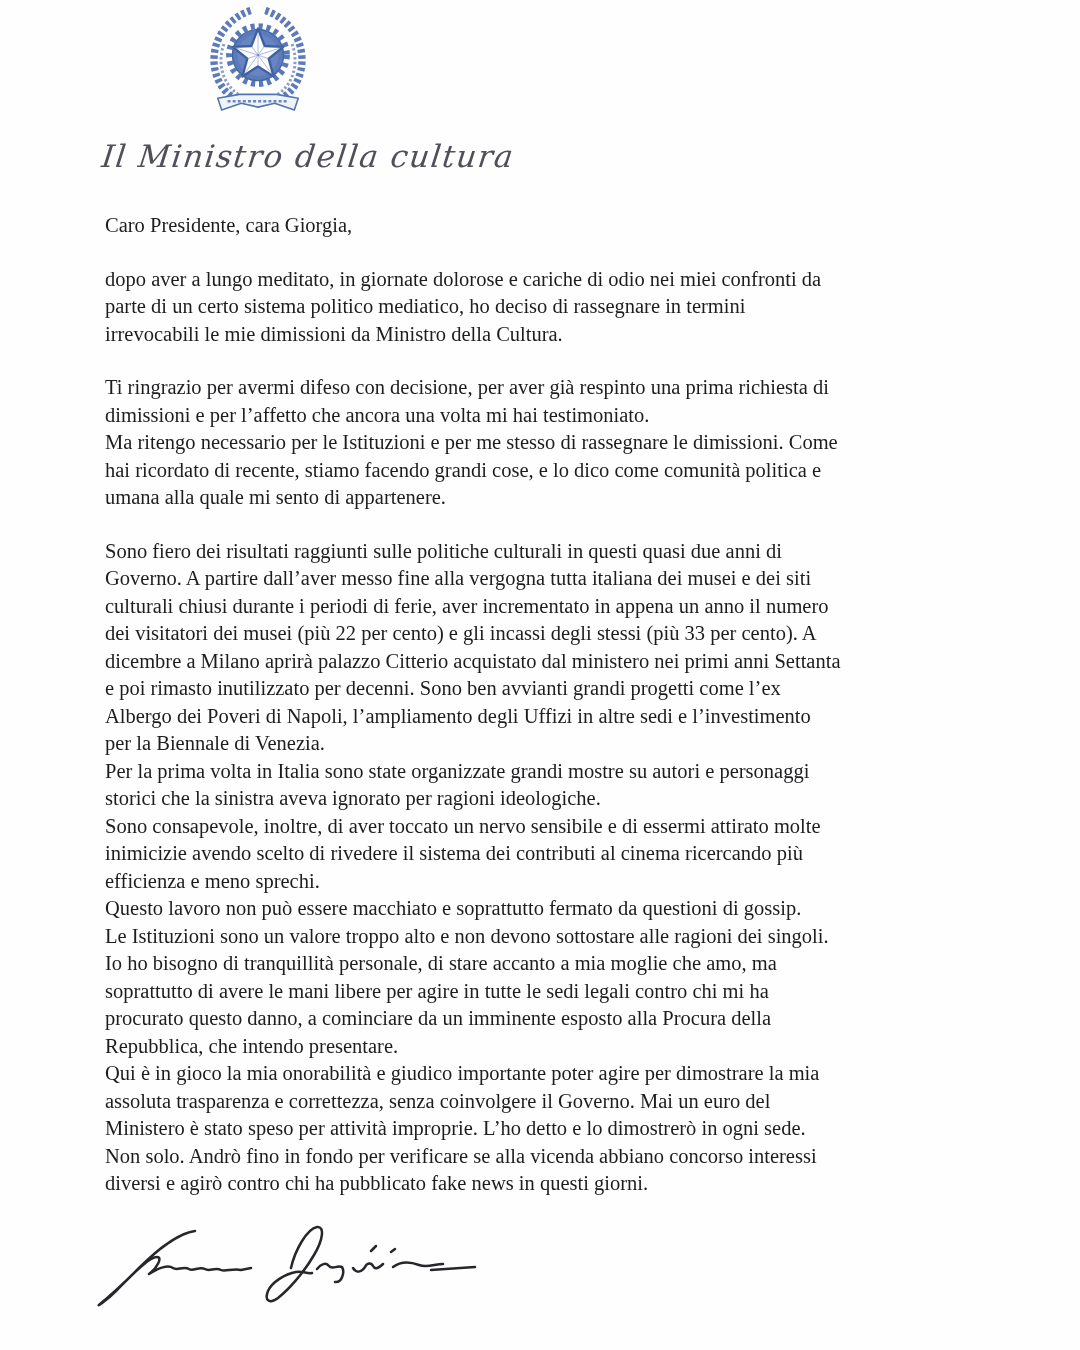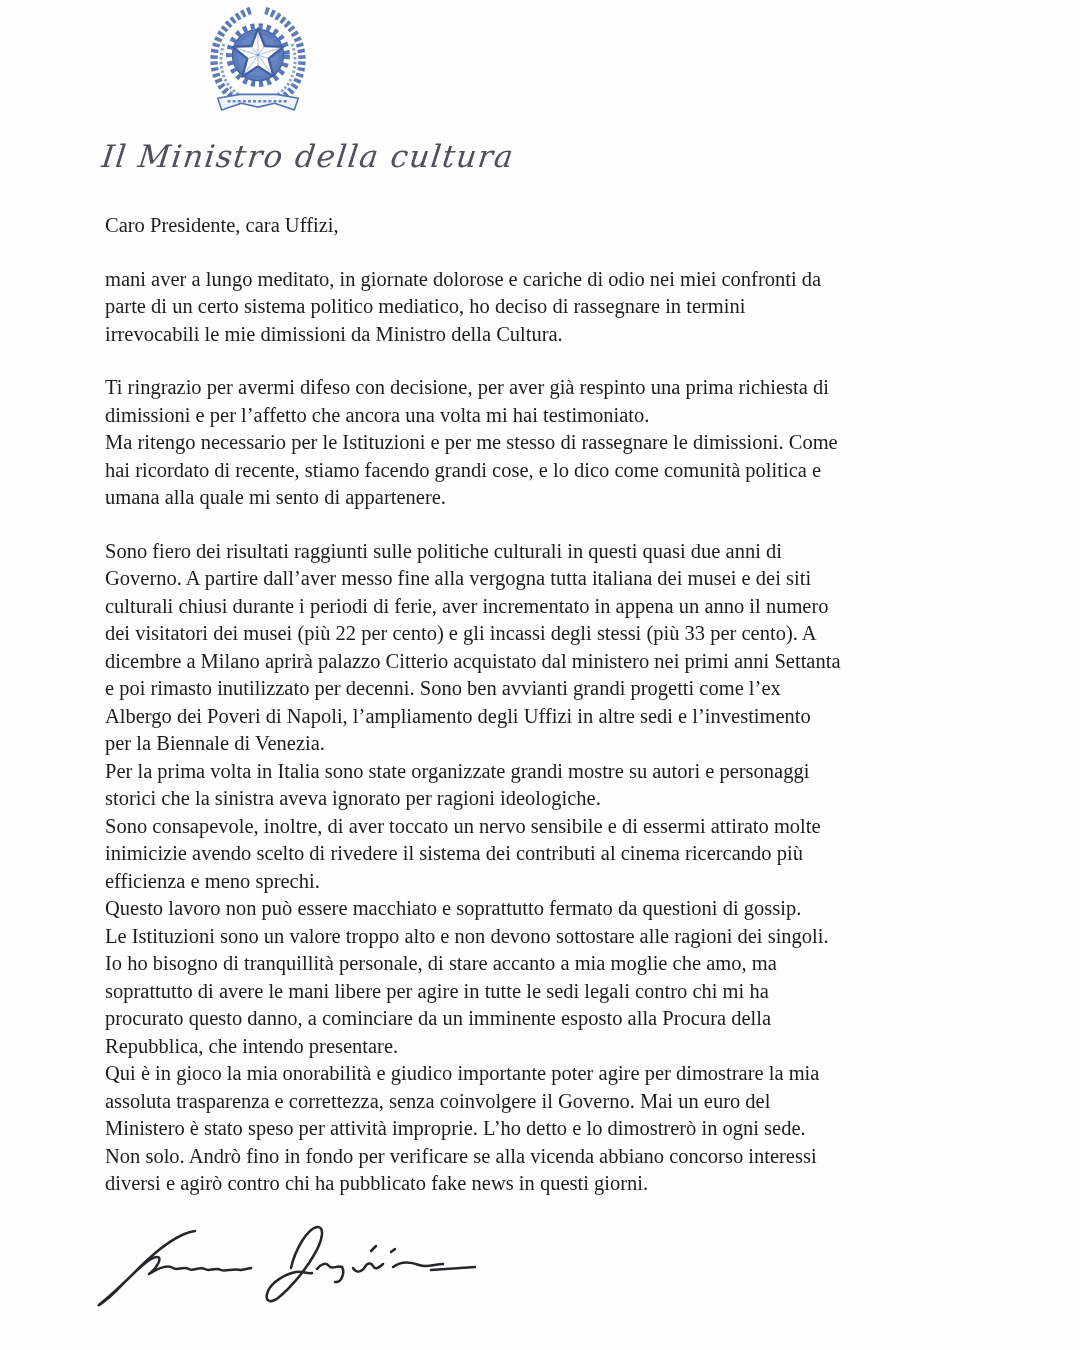--- a/index.html
+++ b/index.html
@@ -64,22 +64,22 @@
       <path d="M55,24 L55,62.5 M61.8,41.7 L39.1,72.8 M80.7,42.7 L44.1,54.6 M65.9,54.6 L29.3,42.7 M70.9,72.8 L48.2,41.7" stroke="#5878b8" stroke-width="0.9" opacity="0.55" fill="none"></path>
 
       <path d="M14,95 L36,91 L74,91 L96,95 L92,107 L72,100 L55,104 L38,100 L18,107 Z" fill="#eef2f9" stroke="#5474b5" stroke-width="1.6" stroke-linejoin="round"></path>
       <path d="M24,98 L86,98" stroke="#5474b5" stroke-width="2.4" stroke-dasharray="3 2.2" opacity="0.85" fill="none"></path>
     </svg>
   </div>
 
   <div class="letterhead">Il Ministro della cultura</div>
 
   <div class="letter-body">
-    <p>Caro Presidente, cara Uffizi,</p>
-    <p>mani aver a lungo meditato, in giornate dolorose e cariche di odio nei miei confronti da
+    <p>Caro Presidente, cara Giorgia,</p>
+    <p>dopo aver a lungo meditato, in giornate dolorose e cariche di odio nei miei confronti da
 parte di un certo sistema politico mediatico, ho deciso di rassegnare in termini
 irrevocabili le mie dimissioni da Ministro della Cultura.</p>
     <p>Ti ringrazio per avermi difeso con decisione, per aver già respinto una prima richiesta di
 dimissioni e per l’affetto che ancora una volta mi hai testimoniato.
 Ma ritengo necessario per le Istituzioni e per me stesso di rassegnare le dimissioni. Come
 hai ricordato di recente, stiamo facendo grandi cose, e lo dico come comunità politica e
 umana alla quale mi sento di appartenere.</p>
     <p>Sono fiero dei risultati raggiunti sulle politiche culturali in questi quasi due anni di
 Governo. A partire dall’aver messo fine alla vergogna tutta italiana dei musei e dei siti
 culturali chiusi durante i periodi di ferie, aver incrementato in appena un anno il numero

